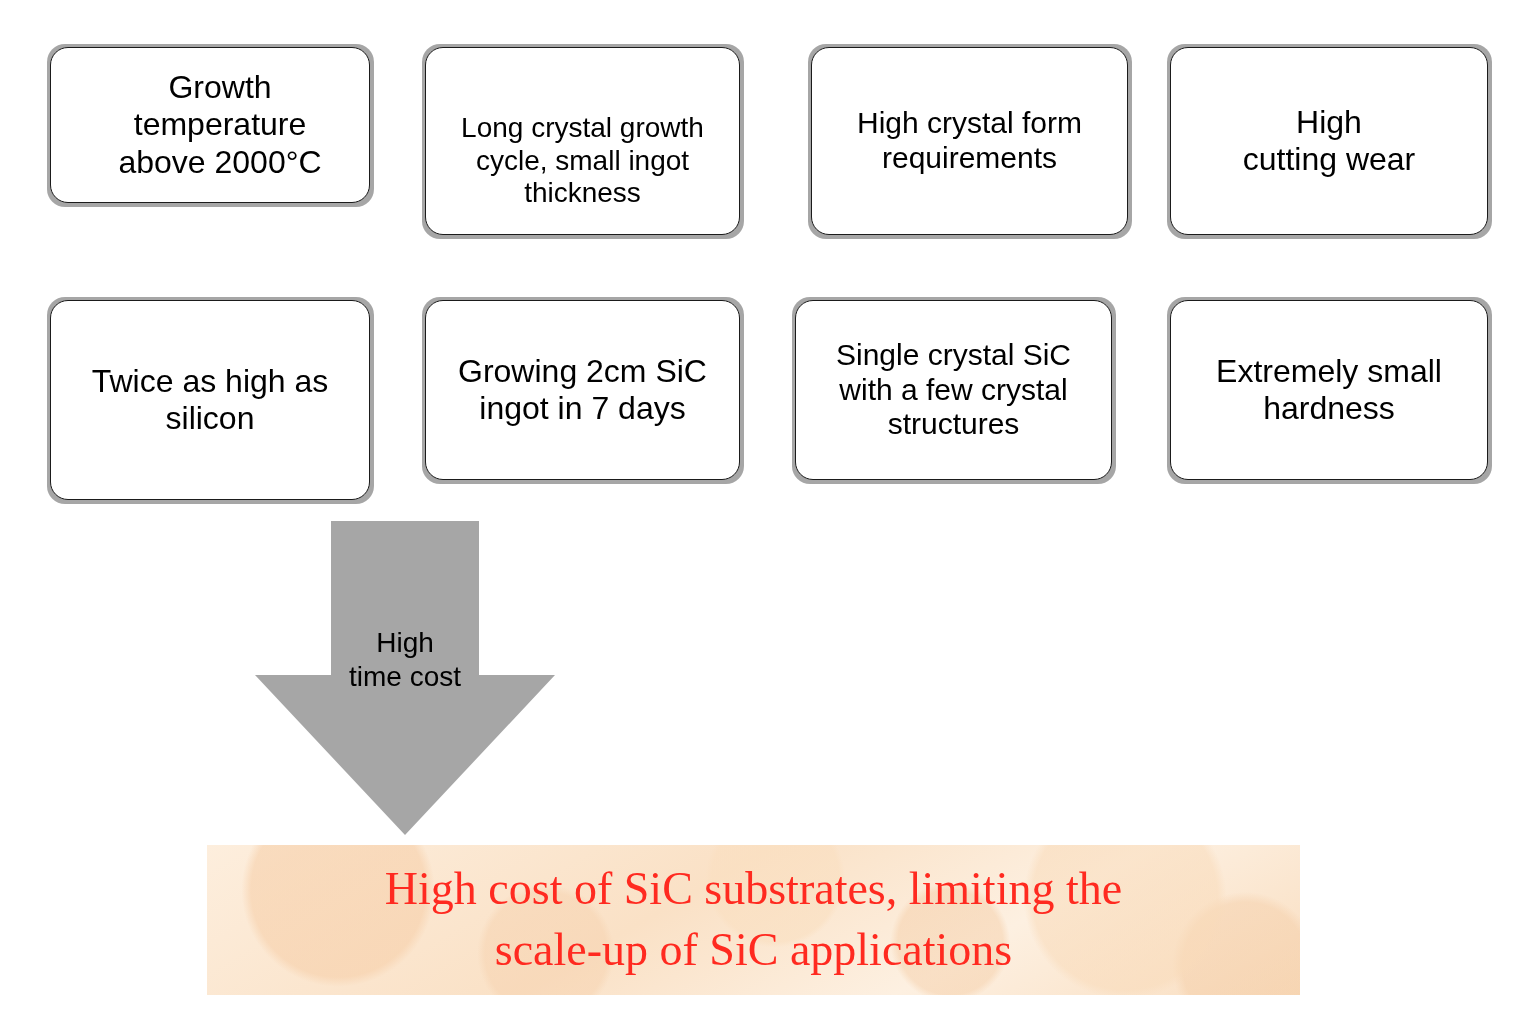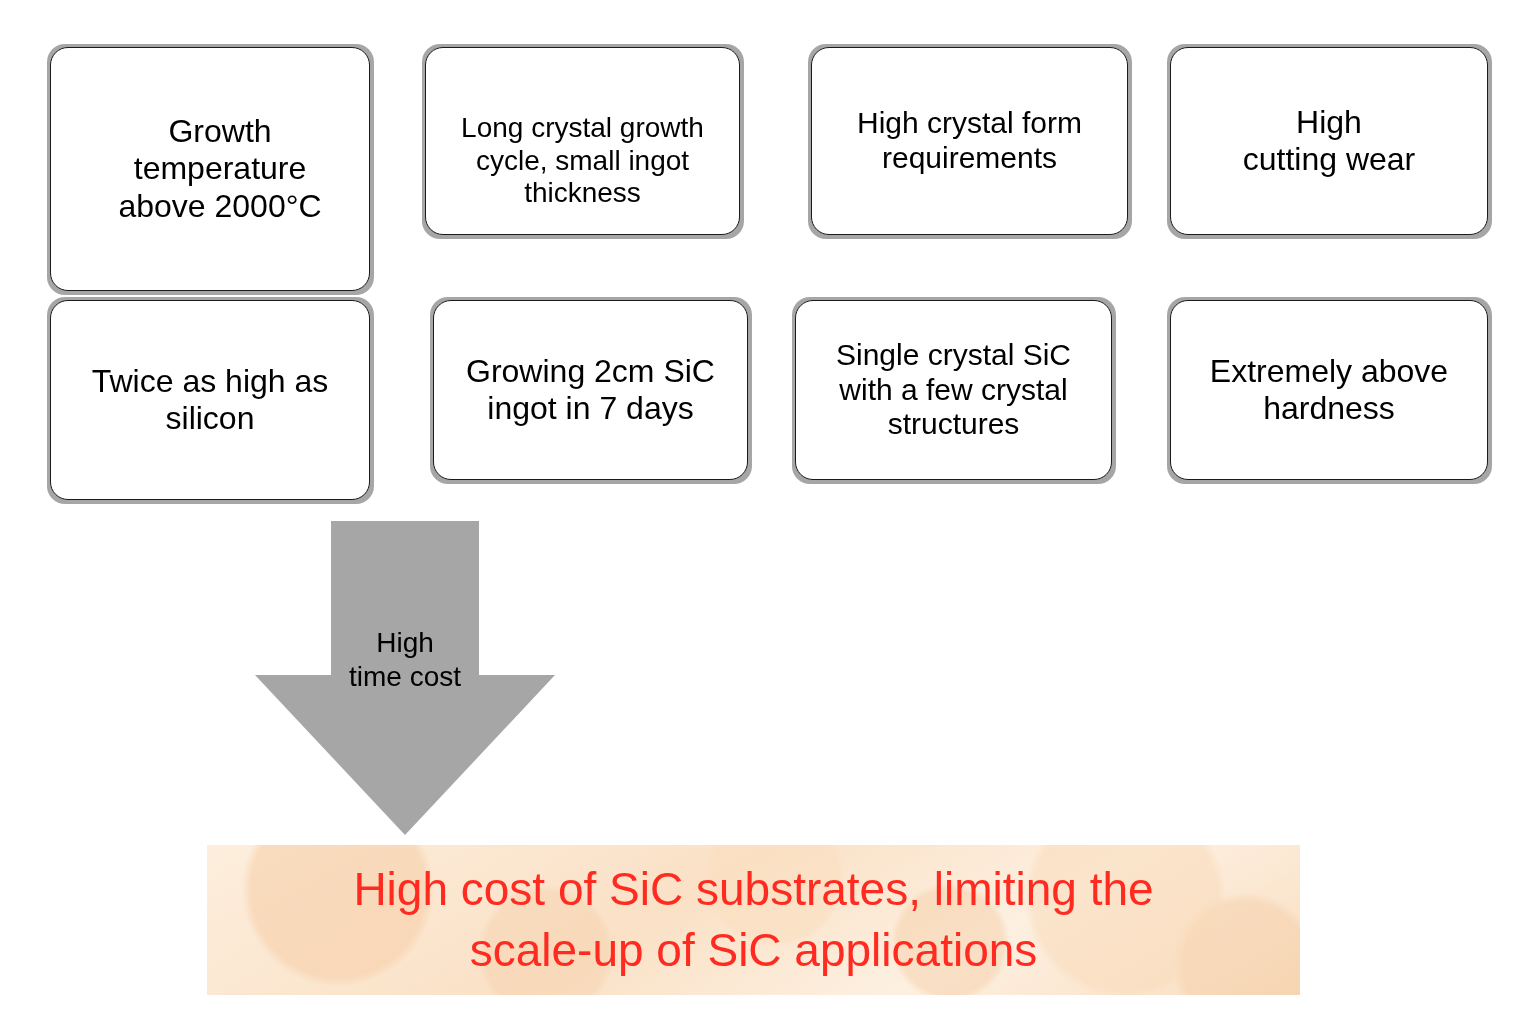--- a/index.html
+++ b/index.html
@@ -80,38 +80,39 @@
     text-align: center;
     background-color: #fbe4c9;
     background-image:
       radial-gradient(circle at 12% 30%, rgba(246,205,166,0.55) 0 9%, rgba(0,0,0,0) 10%),
       radial-gradient(circle at 31% 72%, rgba(246,210,175,0.50) 0 8%, rgba(0,0,0,0) 9%),
       radial-gradient(circle at 52% 22%, rgba(250,223,192,0.60) 0 11%, rgba(0,0,0,0) 12%),
       radial-gradient(circle at 68% 65%, rgba(244,203,163,0.45) 0 7%, rgba(0,0,0,0) 8%),
       radial-gradient(circle at 84% 35%, rgba(249,219,186,0.55) 0 10%, rgba(0,0,0,0) 11%),
       radial-gradient(circle at 95% 80%, rgba(243,201,160,0.40) 0 6%, rgba(0,0,0,0) 7%),
       linear-gradient(150deg, #fdeedd 0%, #fae1c6 42%, #fdf0e1 70%, #f9ddbf 100%);
+    font-family: Liberation Serif, serif;
   }
   #banner .banner-txt {
     display: block;
     width: 100%;
     padding: 0 18px;
     box-sizing: border-box;
     white-space: pre-line;
     font-size: 46px;
     line-height: 1.32;
     color: #ff2a20;
   }
 </style>
 </head>
 <body>
 
 <div id="canvas">
 
-  <div class="box" style="left:50px; top:47px; width:320px; height:244px;padding-left:20px;">
+  <div class="box" style="left:50px; top:47px; width:320px; height:156px;padding-left:20px;">
     <span class="txt fs-32">Growth
 temperature
 above 2000°C</span>
   </div>
 
   <div class="box" style="left:425px; top:47px; width:315px; height:188px;">
     <span class="txt fs-28">Long crystal growth
 cycle, small ingot
 thickness</span>
   </div>
@@ -124,33 +125,33 @@
   <div class="box" style="left:1170px; top:47px; width:318px; height:188px;">
     <span class="txt fs-32">High
 cutting wear</span>
   </div>
 
   <div class="box" style="left:50px; top:300px; width:320px; height:200px;">
     <span class="txt fs-32">Twice as high as
 silicon</span>
   </div>
 
-  <div class="box" style="left:425px; top:300px; width:315px; height:180px;margin-left:8px;">
+  <div class="box" style="left:425px; top:300px; width:315px; height:180px;">
     <span class="txt fs-32">Growing 2cm SiC
 ingot in 7 days</span>
   </div>
 
   <div class="box" style="left:795px; top:300px; width:317px; height:180px;">
     <span class="txt fs-30">Single crystal SiC
 with a few crystal
 structures</span>
   </div>
 
   <div class="box" style="left:1170px; top:300px; width:318px; height:180px;">
-    <span class="txt fs-32">Extremely above
+    <span class="txt fs-32">Extremely small
 hardness</span>
   </div>
 
   <div class="arrow" style="left:255px; top:521px; width:300px; height:314px;">
     <svg width="300" height="314" viewBox="0 0 300 314">
       <polygon points="76,0 224,0 224,154 300,154 150,314 0,154 76,154" fill="#a6a6a6"></polygon>
     </svg>
     <span class="arrow-label" style="top:105px;">High
 time cost</span>
   </div>

